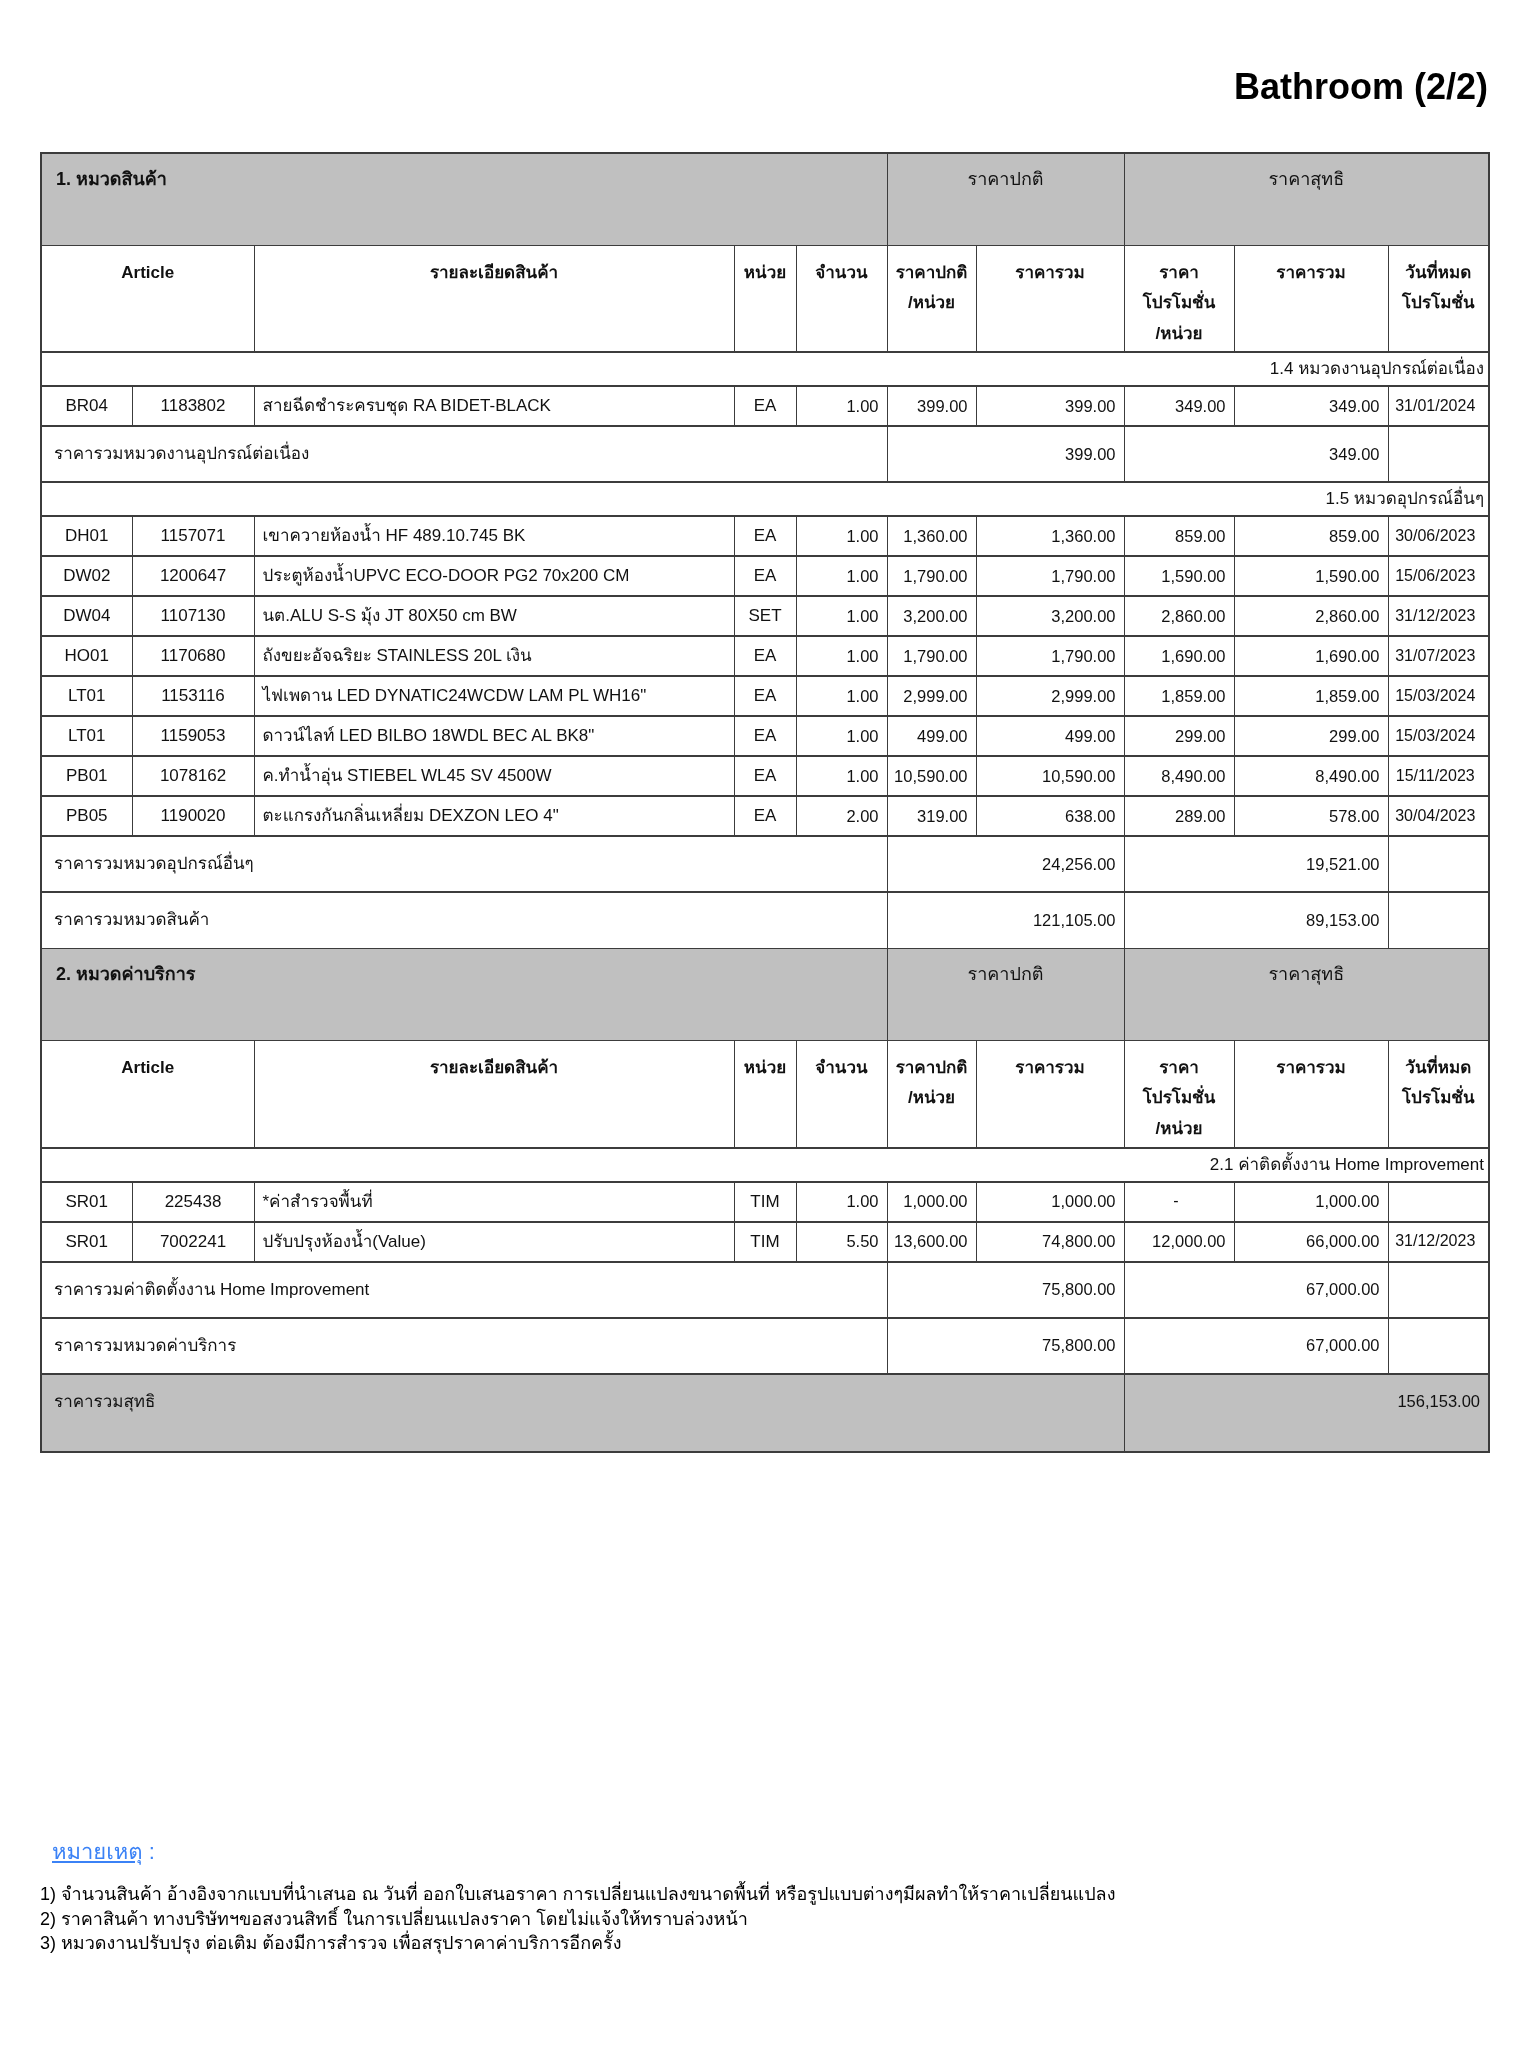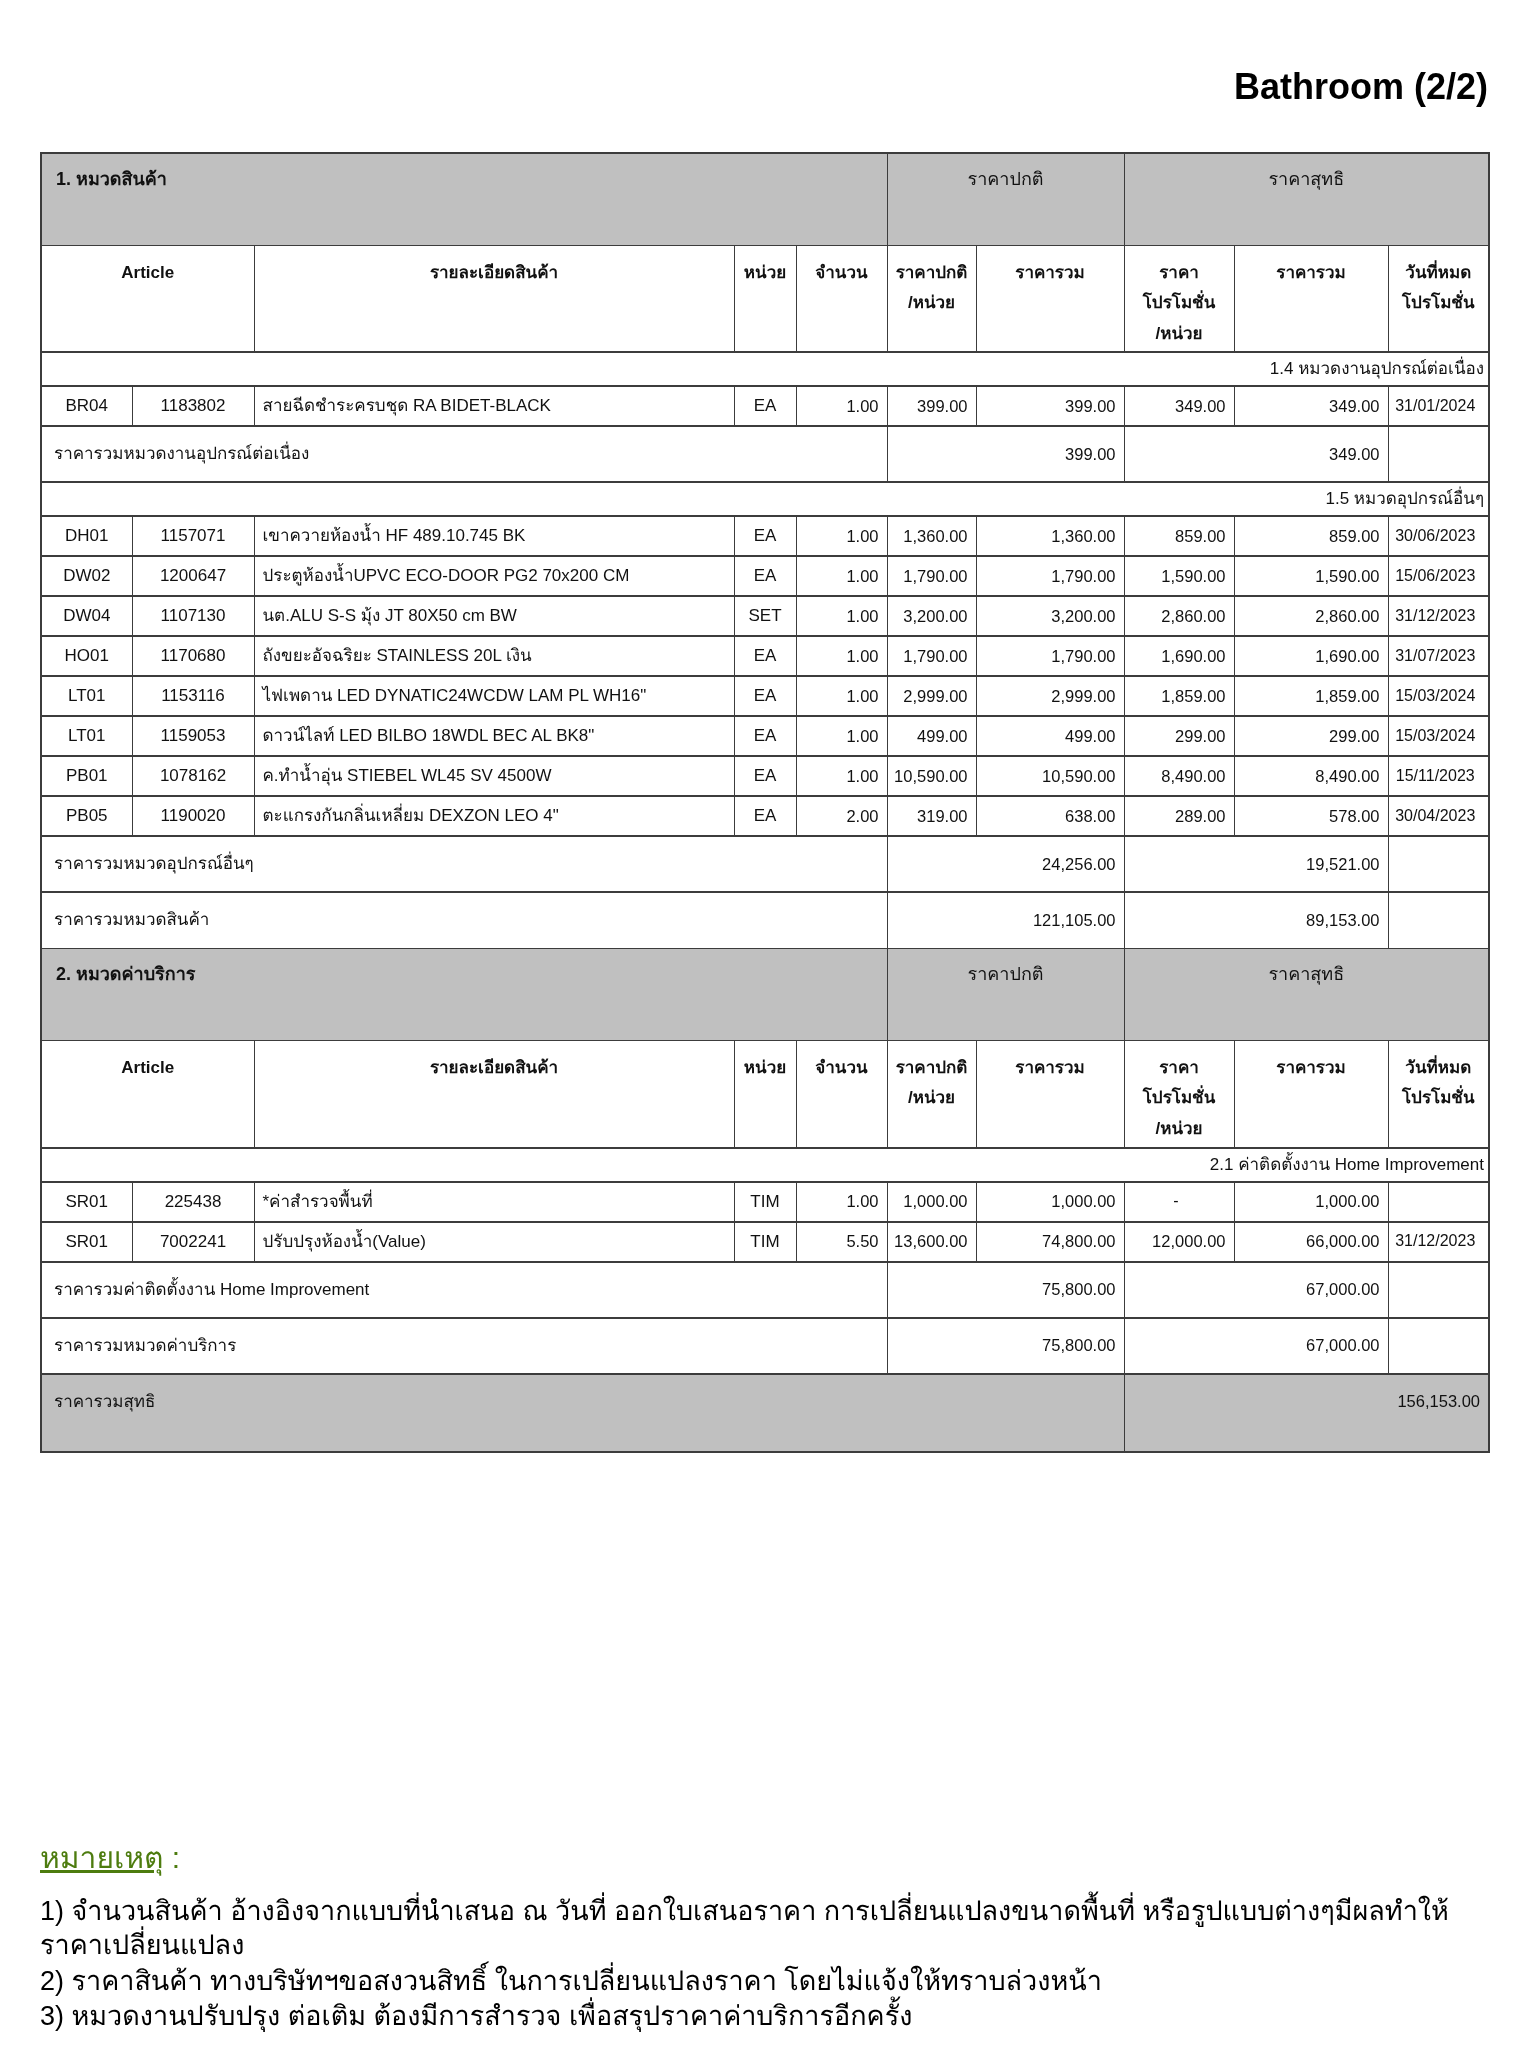--- a/index.html
+++ b/index.html
@@ -43,23 +43,23 @@
   tr.grand-row{height:78px;}
   tr.grand-row td{vertical-align:top;padding-top:16px;border-top-width:2px;}
   td.c-code{text-align:center;}
   td.c-desc{text-align:left;padding-left:8px;padding-right:6px;}
   td.c-num{text-align:right;padding-right:8px;font-size:16.5px;}
   td.c-date{text-align:center;font-size:16px;padding-left:2px;padding-right:8px;}
   td.c-label{text-align:left;padding-left:12px;}
   .notes{
     position:absolute;left:40px;top:1834px;width:1470px;
   }
-  .notes-heading{font-size:30px;color:#4d7c0f;margin-bottom:14px;}
+  .notes-heading{font-size:22px;color:#3b82f6;margin-bottom:14px;margin-left:12px;}
   .notes-heading .u{text-decoration:underline;}
-  .note-line{font-size:27px;color:#000;margin-top:2px;line-height:1.25;}
+  .note-line{font-size:18px;color:#000;margin-top:2px;line-height:1.25;}
 </style>
 </head>
 <body>
 
 <div class="page-title">Bathroom (2/2)</div>
 
 <table class="quote-table">
   <colgroup>
     <col style="width:91px">
       <col style="width:122px">

